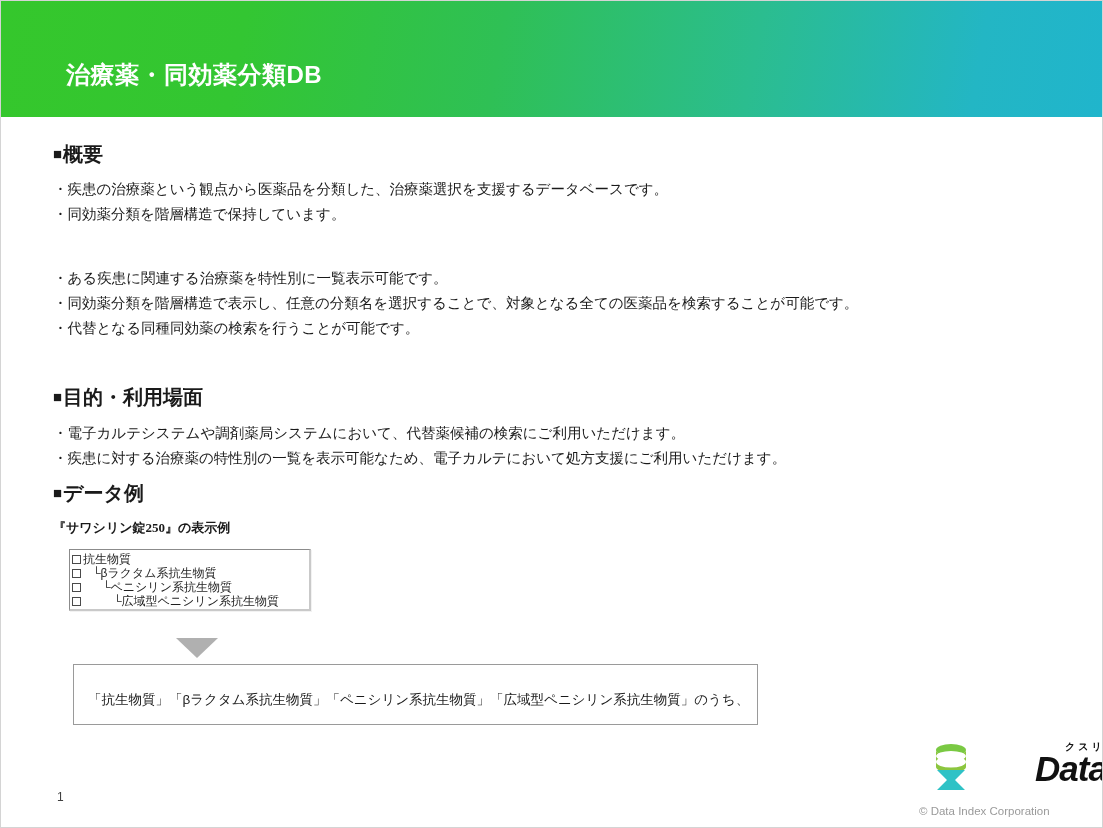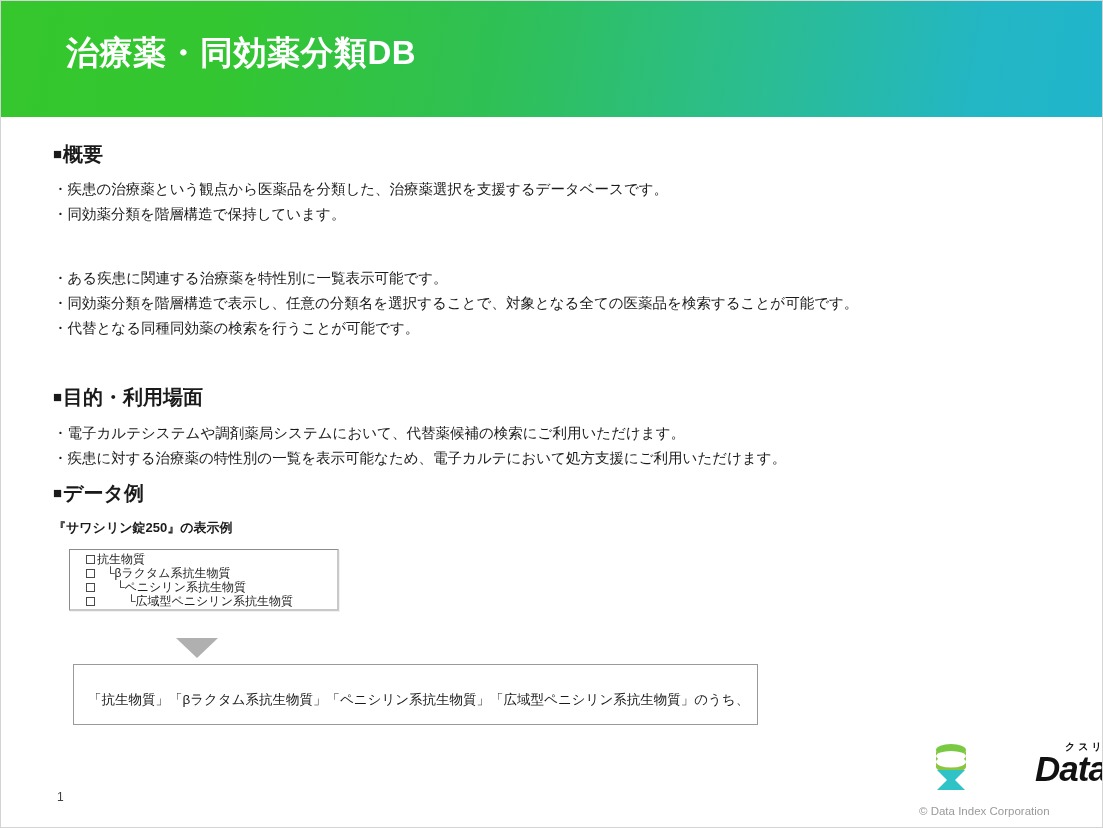--- a/index.html
+++ b/index.html
@@ -27,22 +27,22 @@
     position: absolute;
     left: 0;
     top: 0;
     width: 1103px;
     height: 116px;
     background: linear-gradient(100deg, #35c72c 0%, #33c632 22%, #2fc055 45%, #2bbd8f 68%, #23b6c4 88%, #20b5cc 100%);
   }
   #page-title {
     position: absolute;
     left: 65px;
-    top: 32px;
-    font-size: 33px;
+    top: 54px;
+    font-size: 24px;
     font-weight: bold;
     color: #ffffff;
     letter-spacing: 0.5px;
     line-height: 40px;
     white-space: nowrap;
   }
 
   
   #content {
     position: absolute;
@@ -91,36 +91,37 @@
 
   #sec-data     { top: 364px; }
 
   
   #data-example-caption {
     margin-top: 14px;
     font-size: 13px;
     font-weight: bold;
     color: #1a1a1a;
     white-space: nowrap;
+    font-family: Liberation Serif, serif;
   }
 
   #tree-box {
     position: relative;
     margin-top: 12px;
     margin-left: 16px;
-    width: 270px;
+    width: 242px;
     height: 62px;
     background: #ffffff;
     box-sizing: border-box;
     border-top: 1px solid #8b8b8b;
     border-left: 1px solid #8b8b8b;
     border-right: 2px solid #c9c9c9;
     border-bottom: 2px solid #c9c9c9;
     box-shadow: inset -1px -1px 0 #ffffff, 1px 1px 0 #f2f2f2;
-    padding: 2px 0 0 16px;
+    padding: 2px 0 0 2px;
     overflow: hidden;
   }
   .tree-row {
     display: flex;
     align-items: center;
     height: 14px;
     line-height: 14px;
     font-size: 12px;
     color: #1f1f1f;
     white-space: nowrap;

